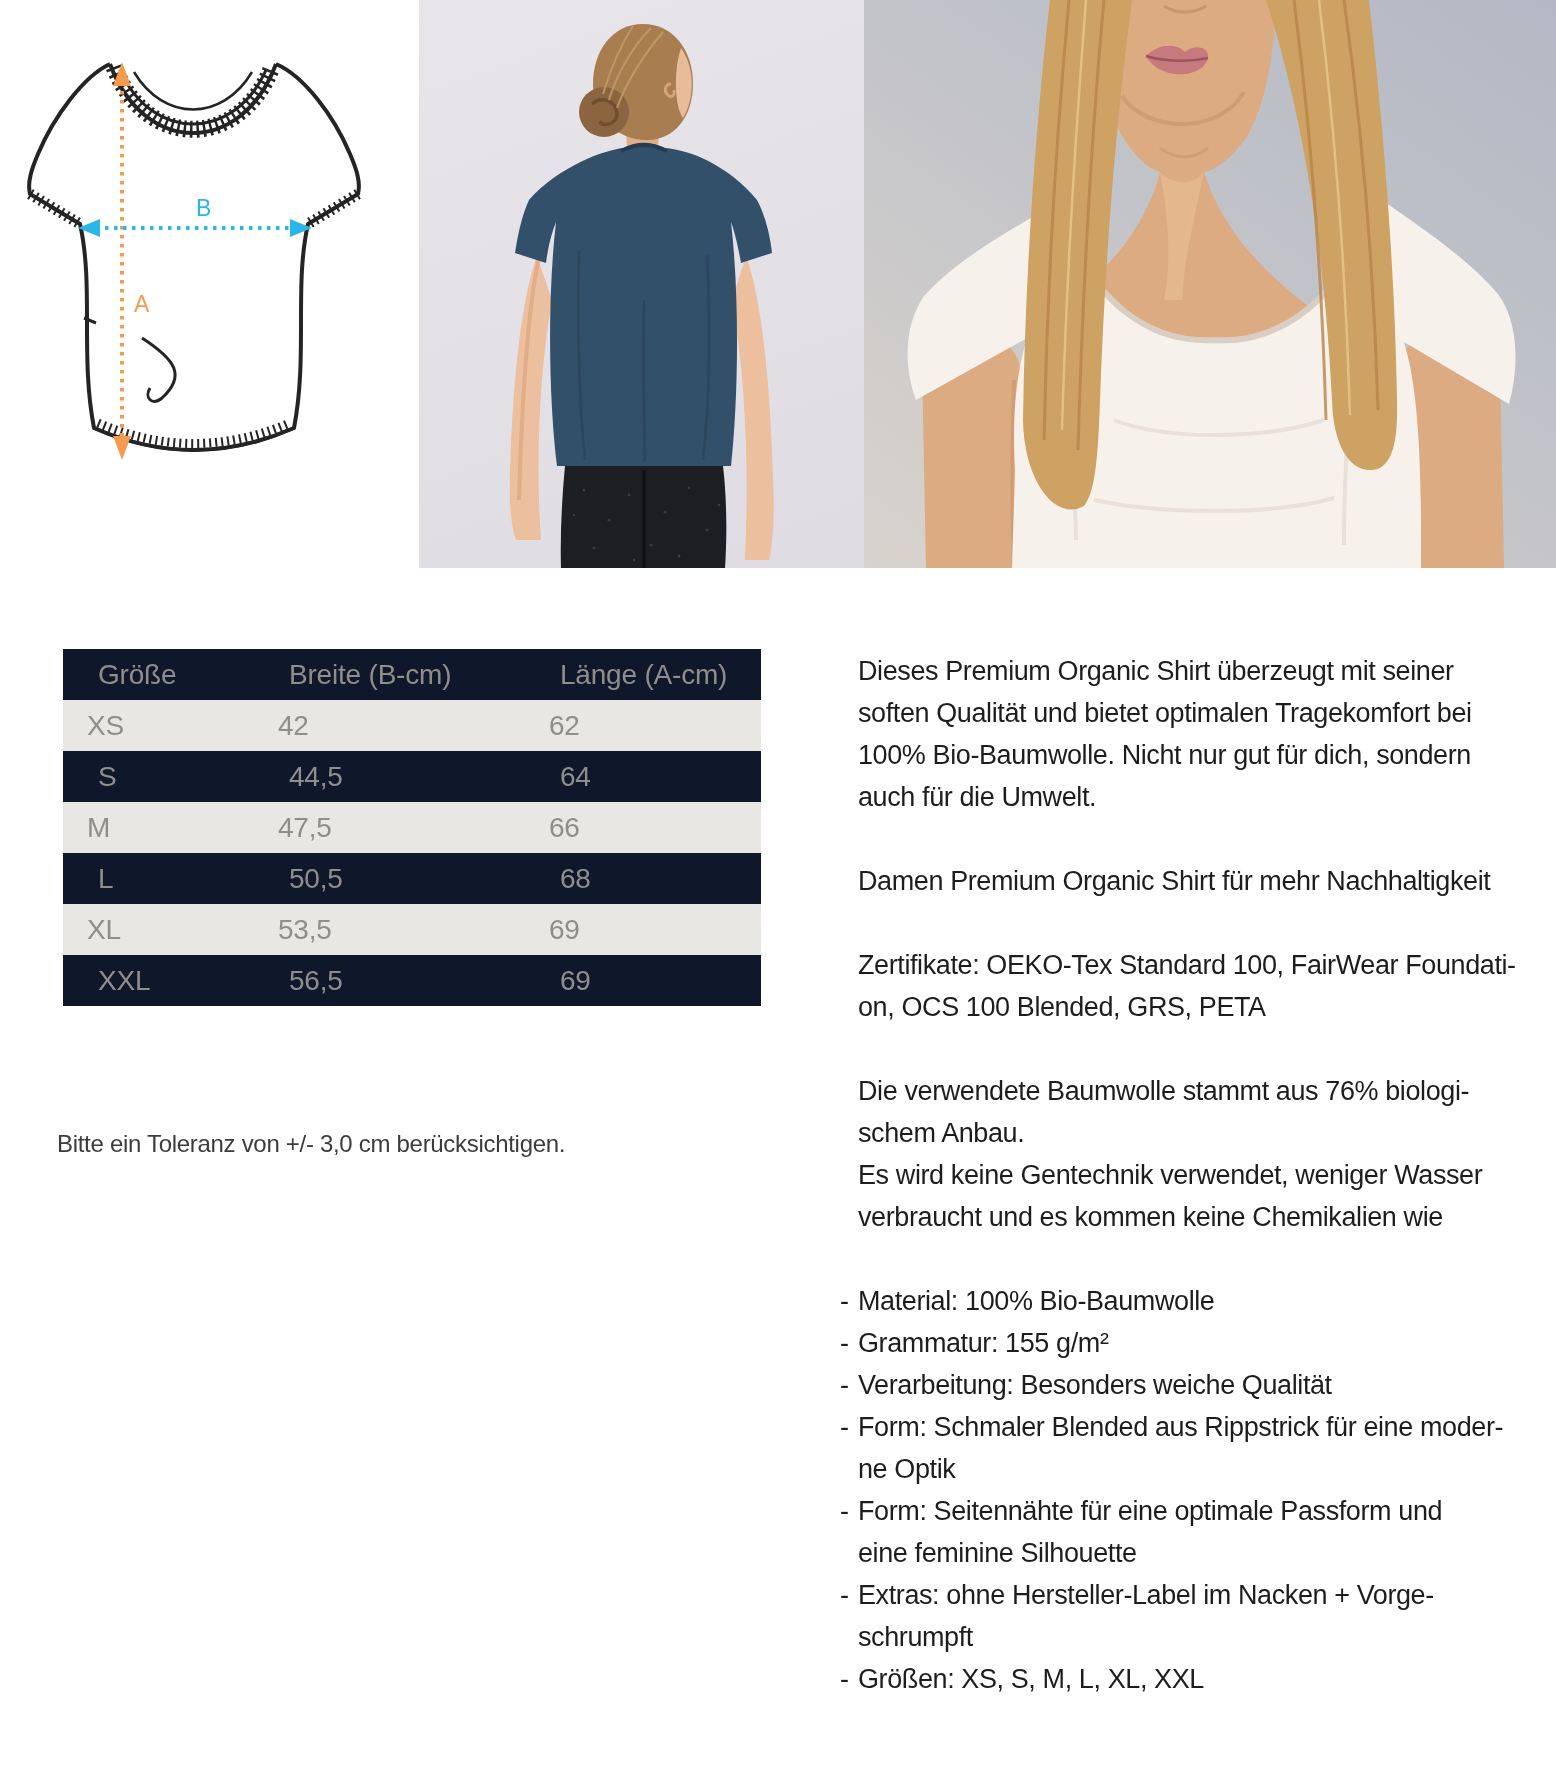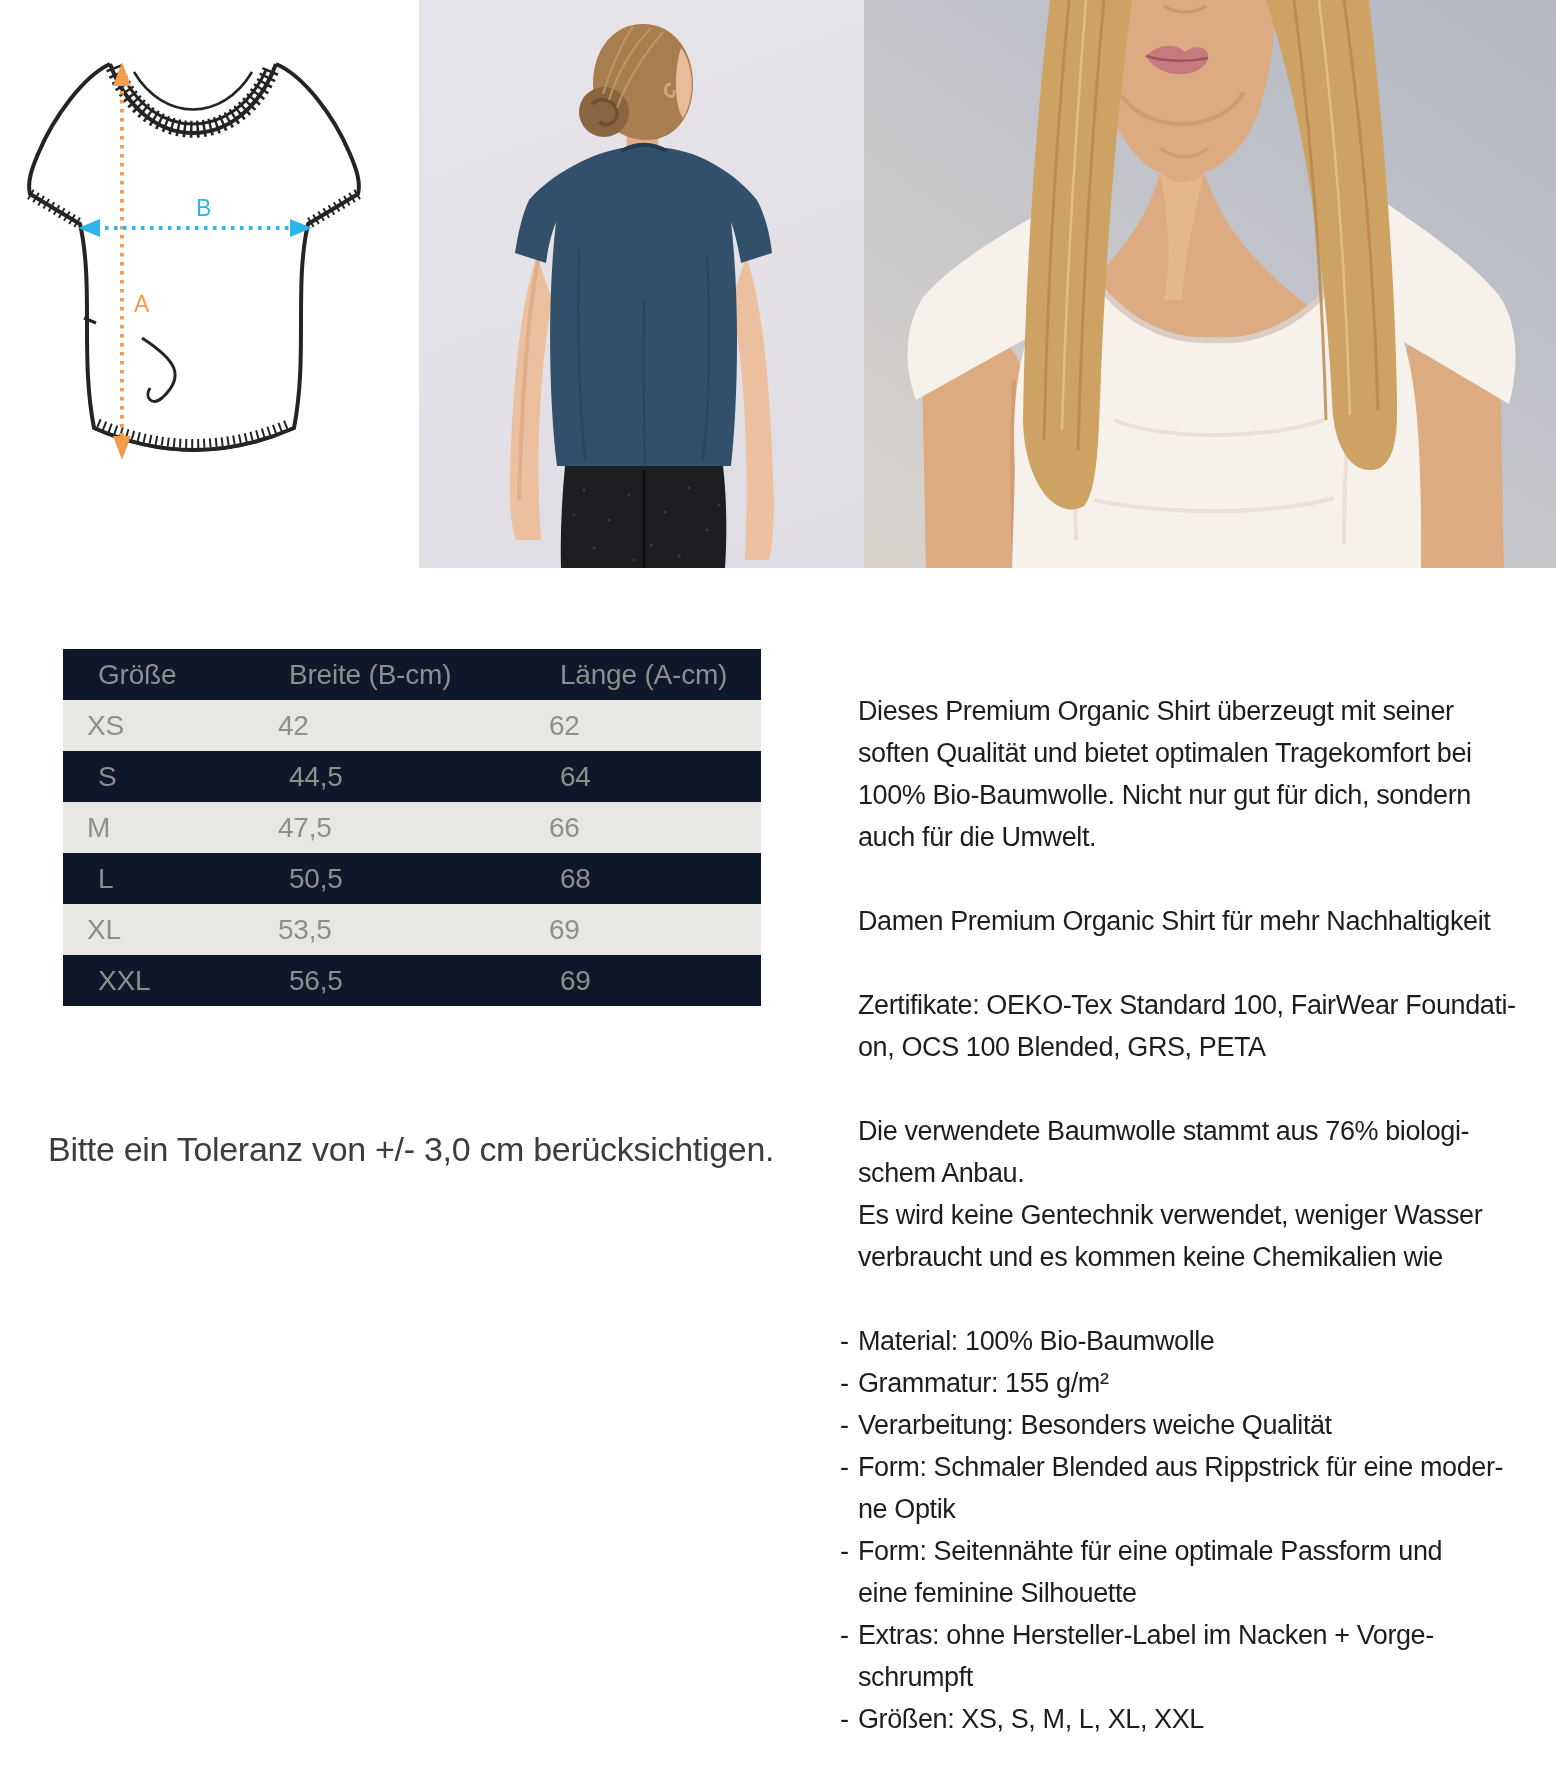--- a/index.html
+++ b/index.html
@@ -17,27 +17,27 @@
   .diagram svg, .photo-back svg, .photo-front svg { display:block; width:100%; height:100%; }
 
   
   .size-table { position:absolute; left:63px; top:649px; width:698px;
     font-size:28px; color:#8f8e8c; letter-spacing:-0.2px; }
   .trow { display:grid; grid-template-columns:191px 271px 201px; padding-left:35px;
     height:51px; line-height:51px; background:#0f172a; }
   .trow.alt { background:#e9e7e4;padding-left:24px; }
 
   
-  .tolerance { position:absolute; left:48px; top:1130px; font-size:34px; color:#3c3c3c;
+  .tolerance { position:absolute; left:57px; top:1130px; font-size:24px; color:#3c3c3c;
     letter-spacing:-0.3px; white-space:nowrap; }
 
   
   .desc { position:absolute; left:840px; top:650px; width:716px;
     font-size:27px; line-height:42px; color:#1d1d1d; letter-spacing:-0.4px; }
-  .para { padding-left:18px; margin-bottom:42px;margin-top:40px; }
+  .para { padding-left:18px; margin-bottom:42px; }
   .para .line, .btext .line { white-space:nowrap; }
   .bullets { }
   .bullet { display:flex; }
   .bullet .dash { width:18px; flex:0 0 18px; }
 </style>
 </head>
 <body>
 
 <div class="page">
 

